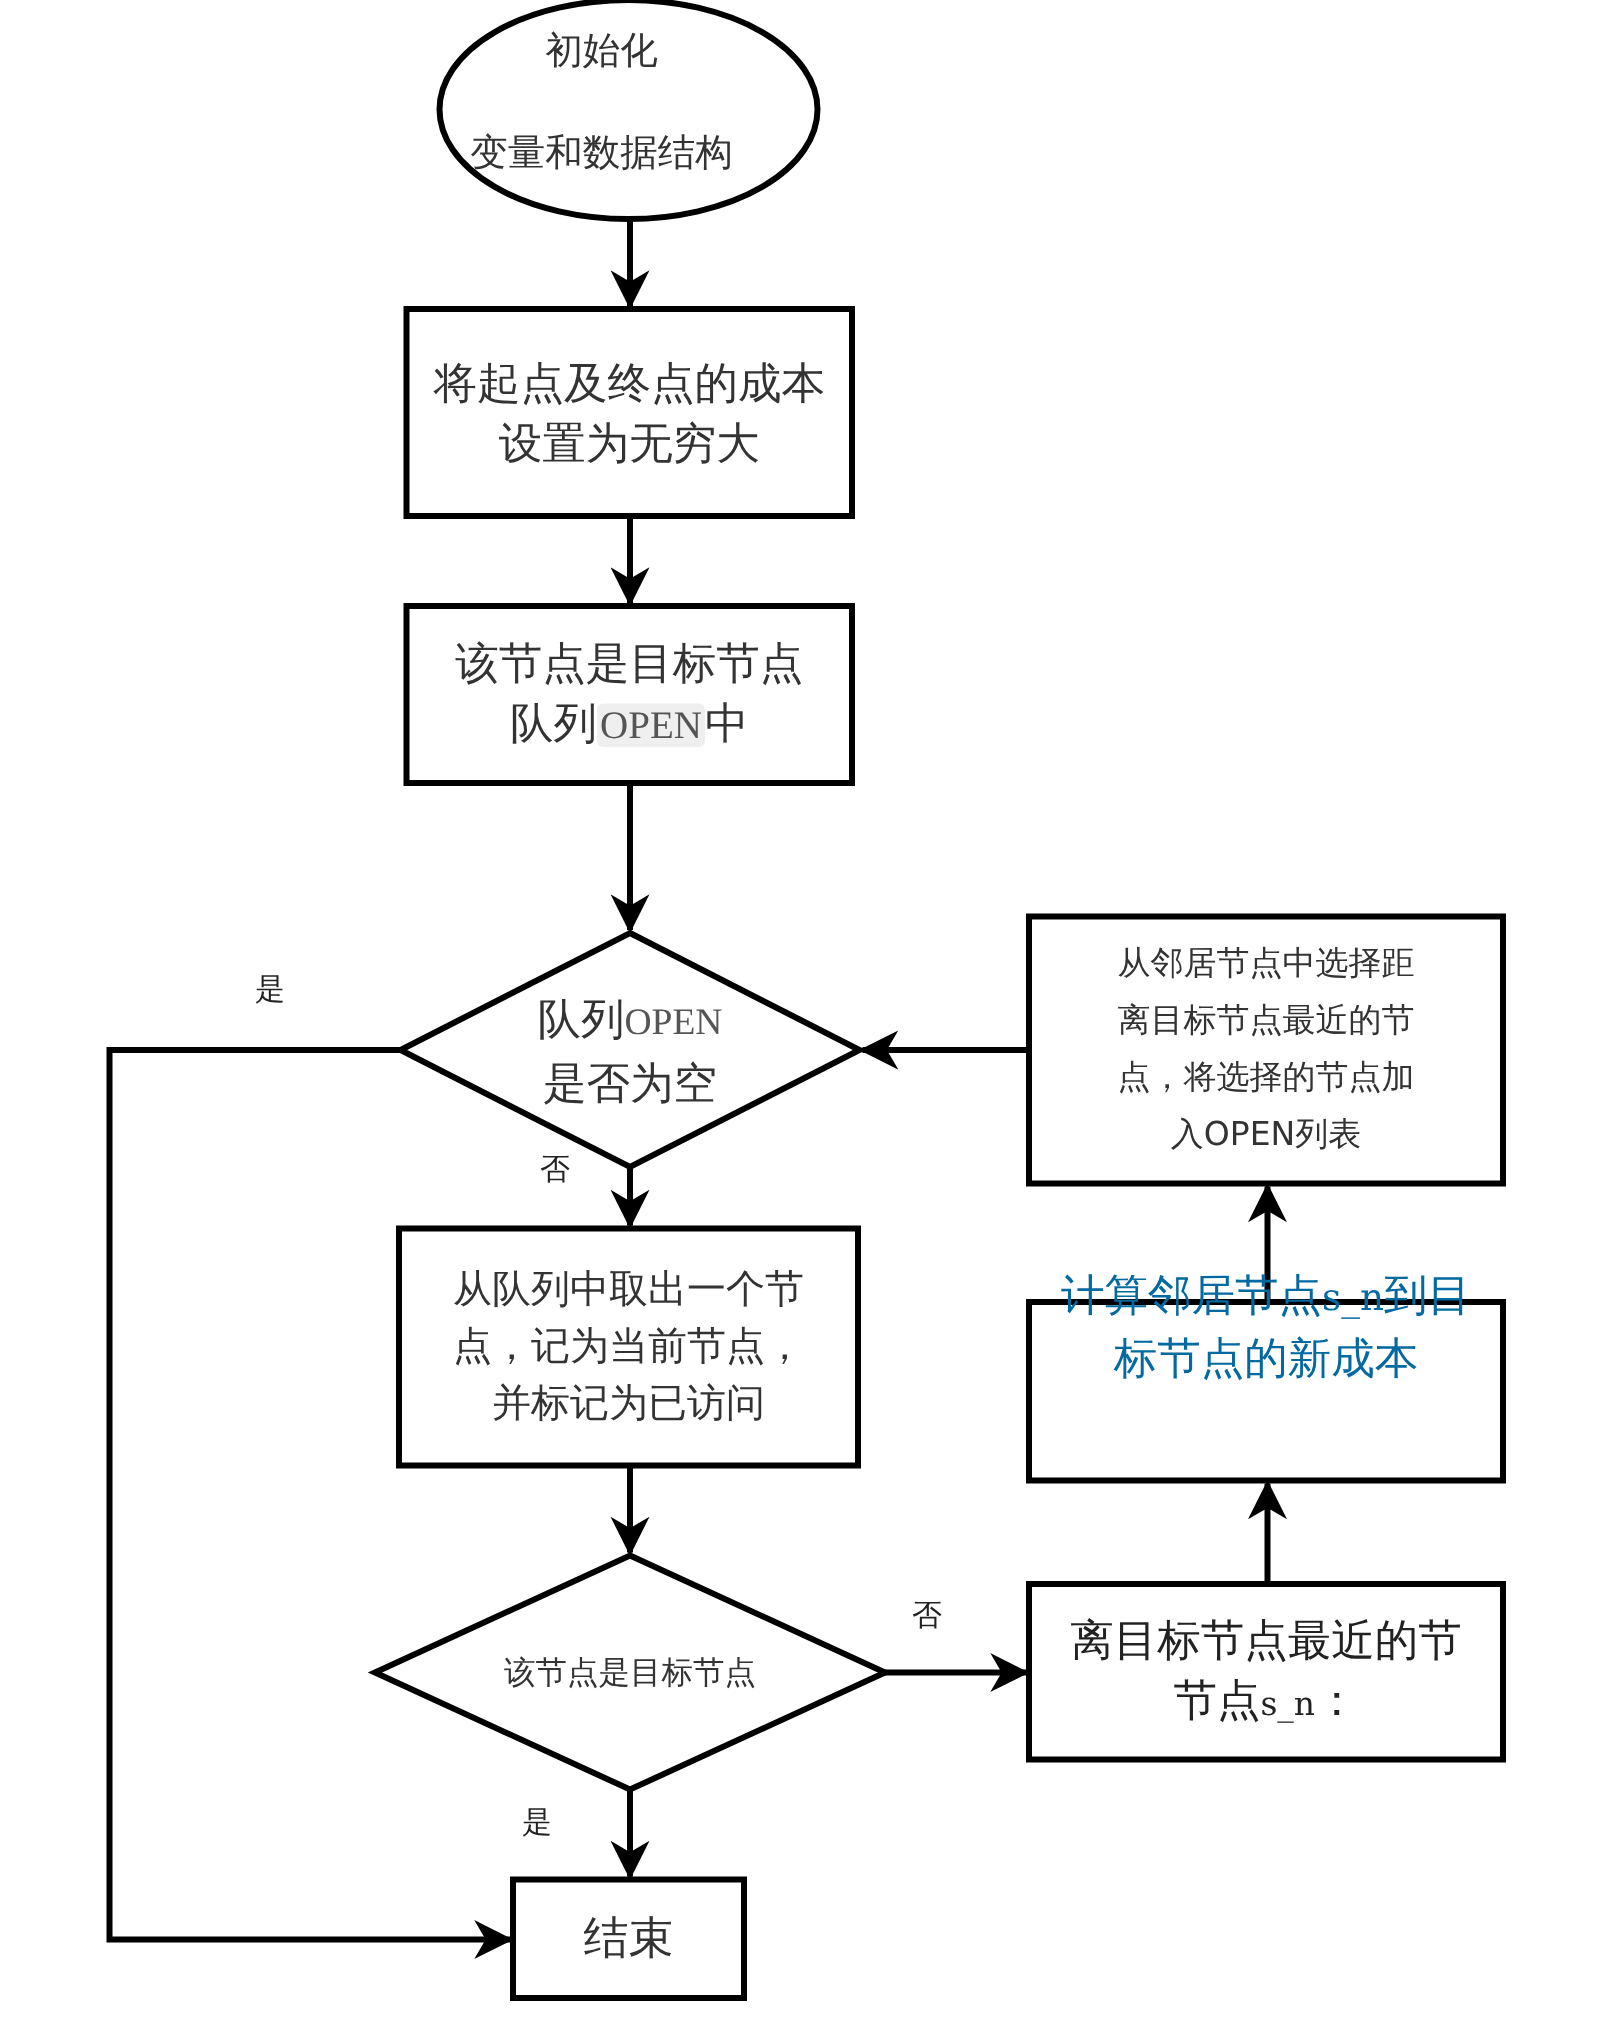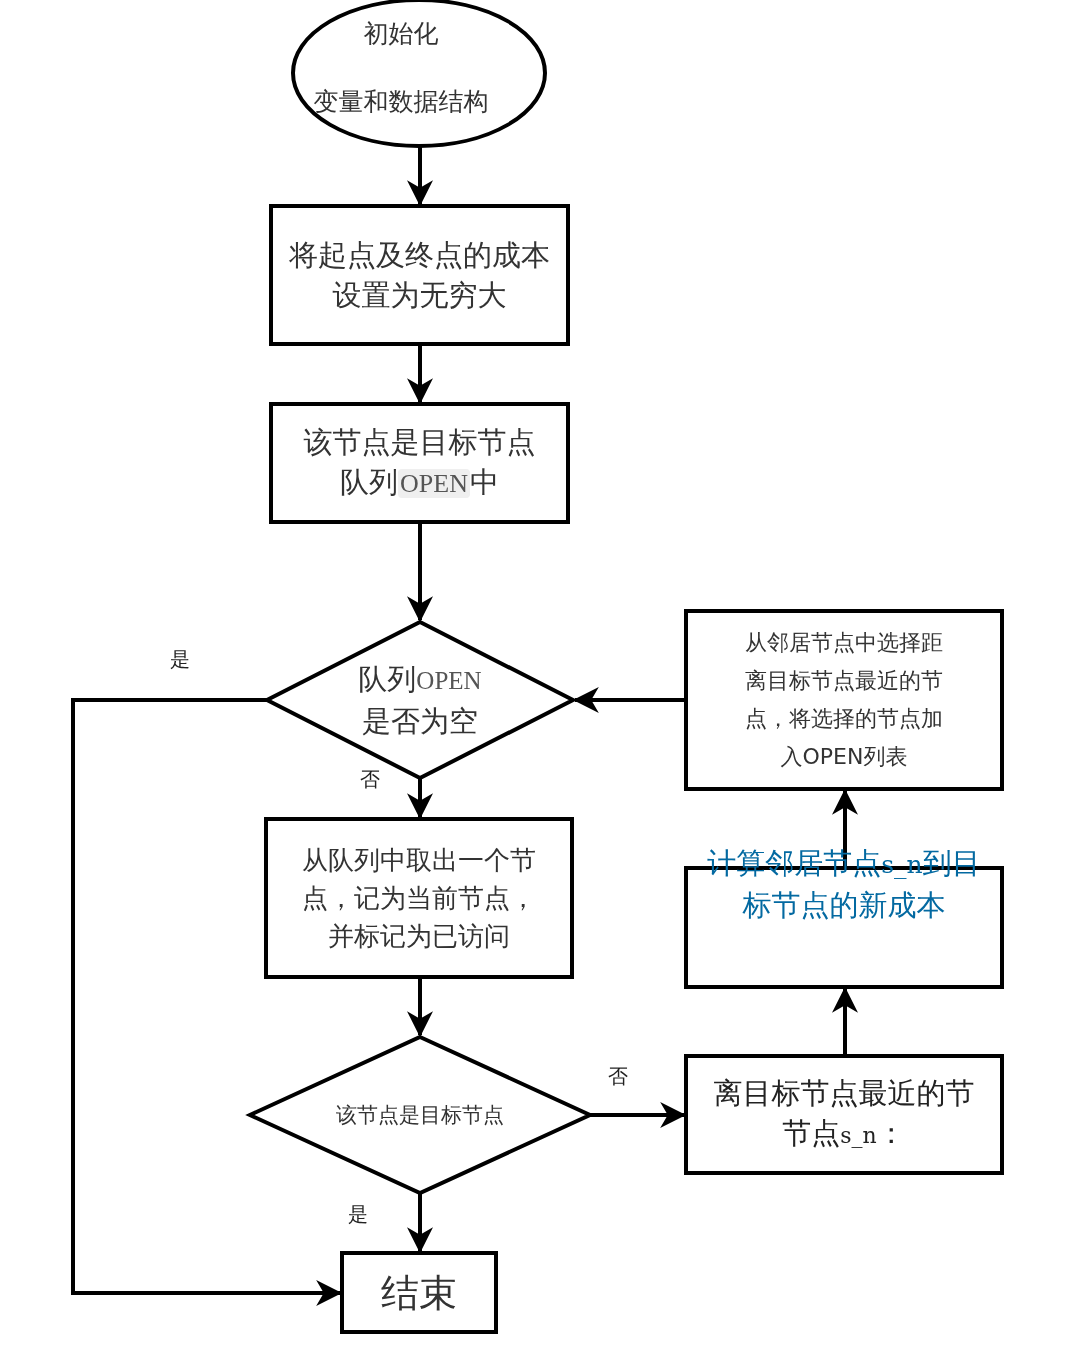--- a/index.html
+++ b/index.html
@@ -81,21 +81,21 @@
 <div class="node-text" style="left:266px;top:819px;width:306px;height:158px;font-size:26px;line-height:38px;">
   <span>从队列中取出一个节</span>
   <span>点，记为当前节点，</span>
   <span>并标记为已访问</span>
 </div>
 
 <div class="node-text" style="left:270px;top:1095px;width:300px;height:40px;font-size:21px;line-height:40px;">
   <span>该节点是目标节点</span>
 </div>
 
-<div class="node-text" style="left:342px;top:1253px;width:154px;height:79px;font-size:38px;">
+<div class="node-text" style="left:342px;top:1253px;width:154px;height:79px;font-size:30px;">
   <span>结束</span>
 </div>
 
 <div class="node-text" style="left:686px;top:1056px;width:316px;height:117px;font-size:29px;line-height:40px;color:#222;">
   <span>离目标节点最近的节</span>
   <span>
     <span style="display:inline">节点</span><span class="mono" style="display:inline;font-size:22px">s_n</span><span style="display:inline">：</span>
   </span>
 </div>
 

